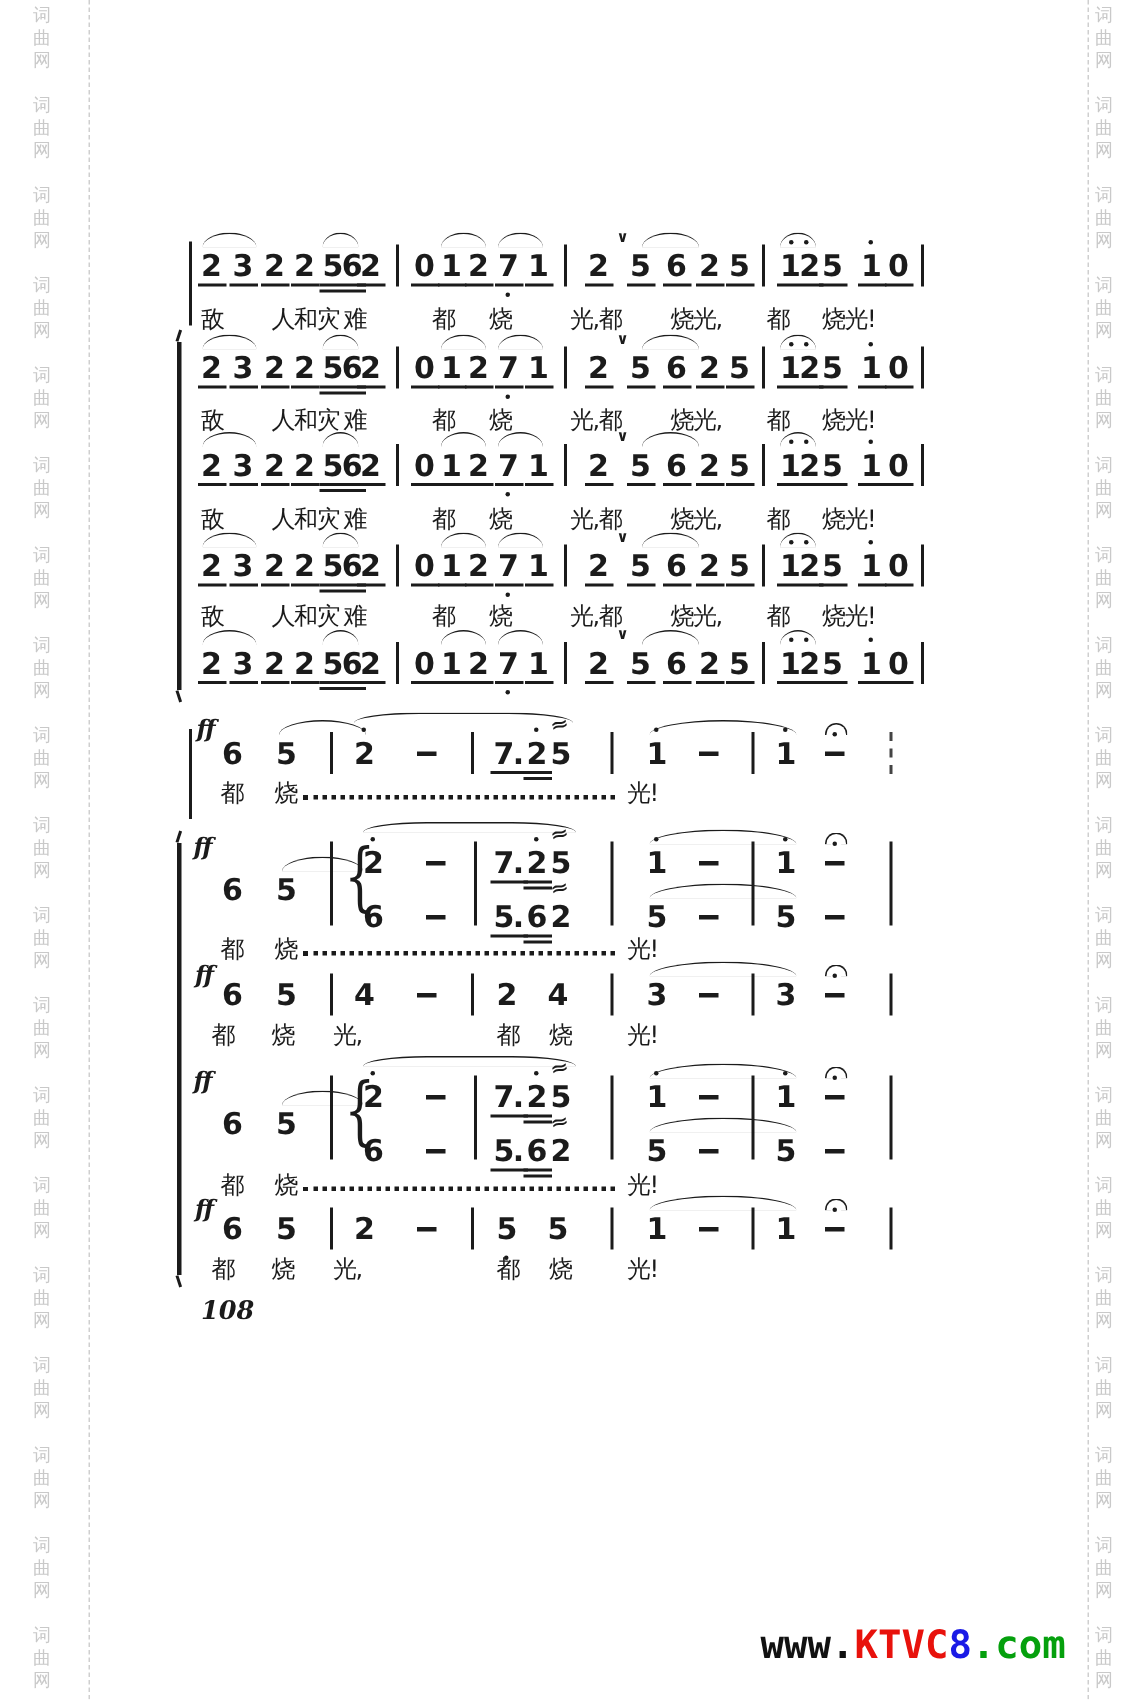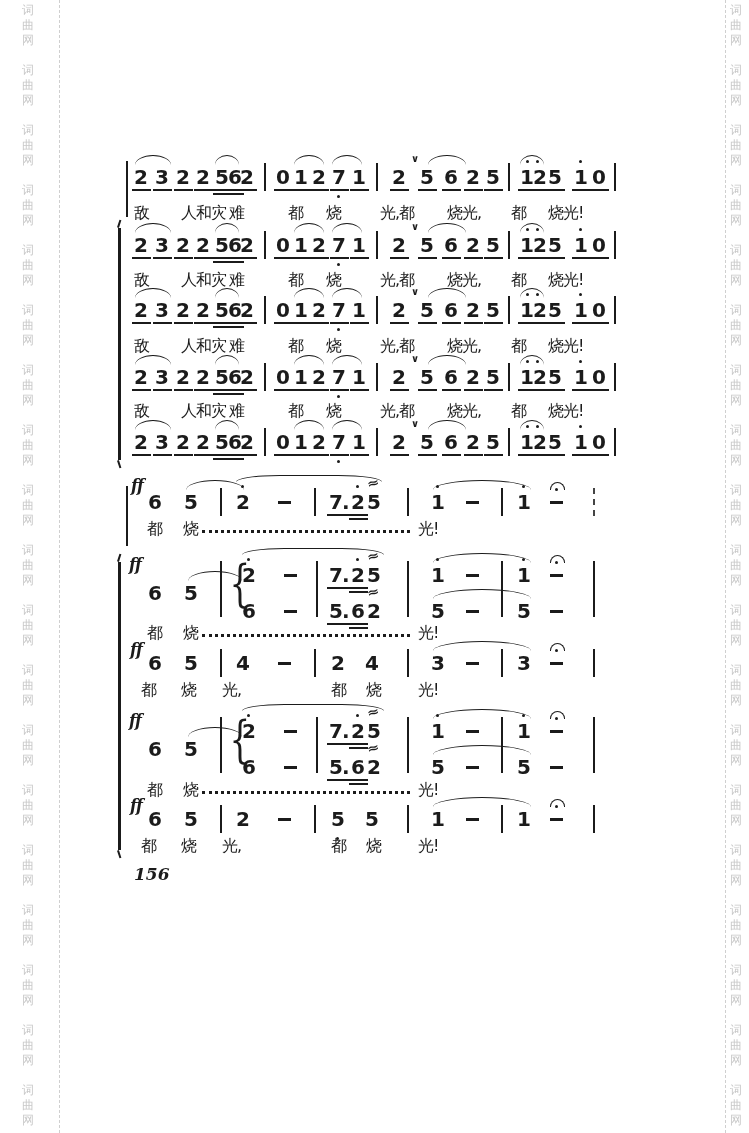--- a/index.html
+++ b/index.html
@@ -35,21 +35,22 @@
   .bigbrace::after{content:'';position:absolute;left:-3px;bottom:-7px;width:8px;height:8px;
     border-left:2.5px solid #1b1b1b;transform:rotate(-18deg);}
   
   #page-number{position:absolute;font:italic bold 17px "DejaVu Serif",serif;color:#1b1b1b;}
   #footer-url{position:absolute;font:bold 26px/1 "DejaVu Sans Mono",monospace;letter-spacing:0;white-space:nowrap;}
 </style>
 </head>
 <body>
 
 <div id="page">
-  <div id="page-number" style="left:134px;top:864px">156</div>
+  <div id="page-number" style="left:134px;top:864px">108</div>
+  <div id="footer-url" style="left: 507px; top: 1084px;"><span style="color: rgb(17, 17, 17);">www.</span><span style="color: rgb(232, 18, 12);">KTVC</span><span style="color: rgb(26, 26, 230);">8</span><span style="color: rgb(5, 160, 13);">.com</span></div>
 <div class="dashrule" style="left: 59px; top: 0px;"></div>
     <div class="dashrule" style="left: 725px; top: 0px;"></div>
     <div class="wm-char" style="left: 22px; top: 4px; color: rgb(201, 201, 201);">词</div>
     <div class="wm-char" style="left: 22px; top: 19px; color: rgb(201, 201, 201);">曲</div>
     <div class="wm-char" style="left: 22px; top: 34px; color: rgb(201, 201, 201);">网</div>
     <div class="wm-char" style="left: 22px; top: 64px; color: rgb(201, 201, 201);">词</div>
     <div class="wm-char" style="left: 22px; top: 79px; color: rgb(201, 201, 201);">曲</div>
     <div class="wm-char" style="left: 22px; top: 94px; color: rgb(201, 201, 201);">网</div>
     <div class="wm-char" style="left: 22px; top: 124px; color: rgb(201, 201, 201);">词</div>
     <div class="wm-char" style="left: 22px; top: 139px; color: rgb(201, 201, 201);">曲</div>

